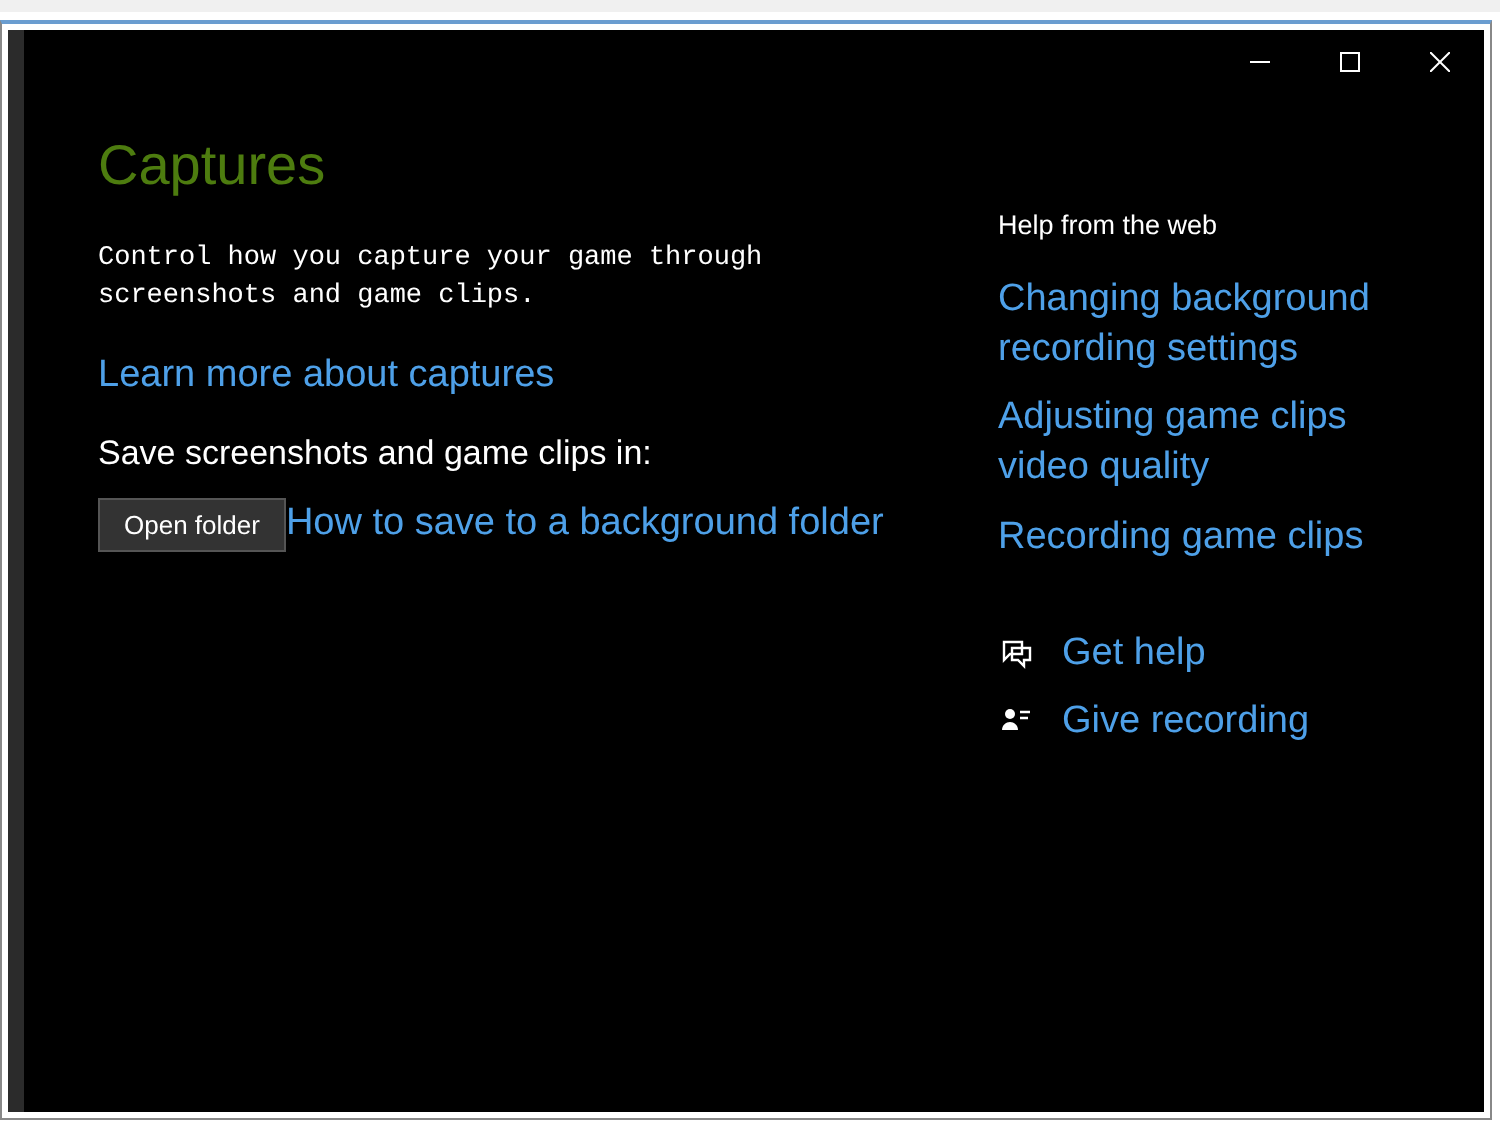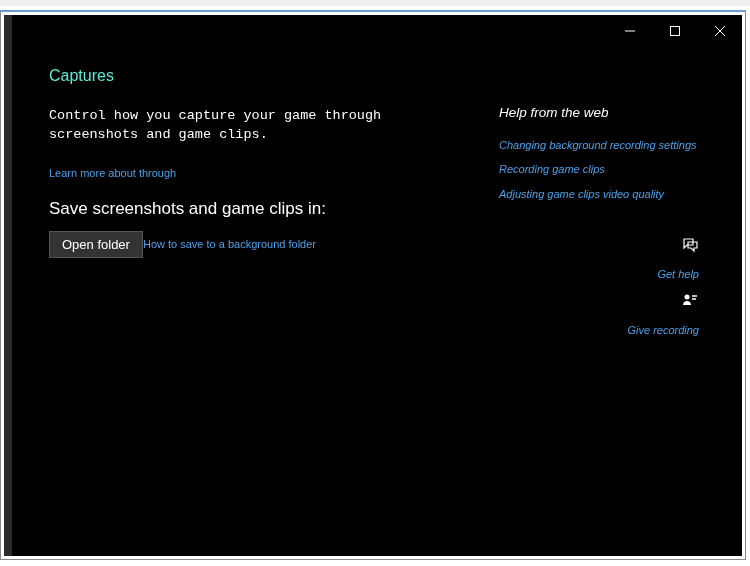--- a/index.html
+++ b/index.html
@@ -68,35 +68,35 @@
     }
     .content {
       display: flex;
       padding: 20px 30px 0 35px;
     }
     .main {
       flex: 1;
       max-width: 420px;
     }
     h1 {
-      font-size: 16px;
+      font-size: 28px;
       font-weight: 400;
       margin-bottom: 22px;
-      color: #5eead4;
+      color: #4d7c0f;
     }
     .desc {
       font-size: 13.5px;
       line-height: 1.4;
       color: #fff;
       margin-bottom: 18px;
       font-family: Liberation Mono, monospace;
     }
     .link {
       color: #4ea0e8;
-      font-size: 11px;
+      font-size: 19px;
       text-decoration: none;
       display: inline-block;
     }
     .section-label {
       font-size: 17px;
       color: #fff;
       margin-top: 18px;
       margin-bottom: 12px;
     }
     .folder-row {
@@ -109,42 +109,40 @@
       color: #fff;
       font-size: 13px;
       padding: 5px 12px;
       cursor: pointer;
       font-family: inherit;
     }
     .sidebar {
       width: 230px;
       padding-left: 30px;
       padding-top: 38px;
-      font-style: italic;
     }
     .sidebar-heading {
       font-size: 13.5px;
       color: #fff;
       margin-bottom: 18px;
     }
     .help-links {
       display: flex;
       flex-direction: column;
       gap: 10px;
       margin-bottom: 35px;
     }
     .help-links .link {
       line-height: 1.3;
     }
     .action-row {
       display: flex;
-      align-items: flex-end;
+      align-items: center;
       gap: 14px;
       margin-bottom: 12px;
-      flex-direction: column;
     }
     .action-row .icon {
       width: 18px;
       height: 18px;
       display: flex;
       align-items: center;
       justify-content: center;
       color: #fff;
     }
   </style>
@@ -174,34 +172,34 @@
             <line x1="0" y1="0" x2="10" y2="10" stroke="#fff" stroke-width="1"></line>
             <line x1="10" y1="0" x2="0" y2="10" stroke="#fff" stroke-width="1"></line>
           </svg>
       </div>
     </div>
 
     <div class="content">
       <div class="main">
         <h1>Captures</h1>
         <p class="desc">Control how you capture your game through screenshots and game clips.</p>
-        <a class="link">Learn more about through</a>
+        <a class="link">Learn more about captures</a>
         <p class="section-label">Save screenshots and game clips in:</p>
         <div class="folder-row">
           <button class="open-folder-btn">Open folder</button>
           <a class="link">How to save to a background folder</a>
         </div>
       </div>
 
       <div class="sidebar">
         <p class="sidebar-heading">Help from the web</p>
         <div class="help-links">
           <a class="link">Changing background recording settings</a>
+          <a class="link">Adjusting game clips video quality</a>
           <a class="link">Recording game clips</a>
-          <a class="link">Adjusting game clips video quality</a>
         </div>
 
         <div class="action-row">
           <span class="icon">
             <svg viewBox="0 0 16 16" width="16" height="16">
                 <path d="M2 2h9v6H5l-3 3V2z M6 5h9v6h-3v3l-3-3H6V5z" fill="none" stroke="#fff" stroke-width="1.2"></path>
               </svg>
           </span>
           <a class="link">Get help</a>
         </div>

